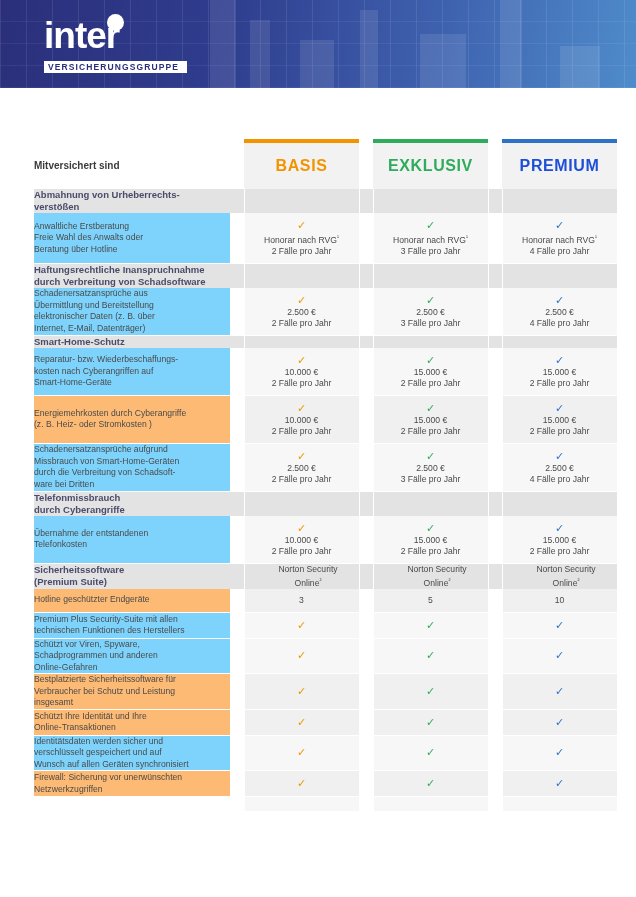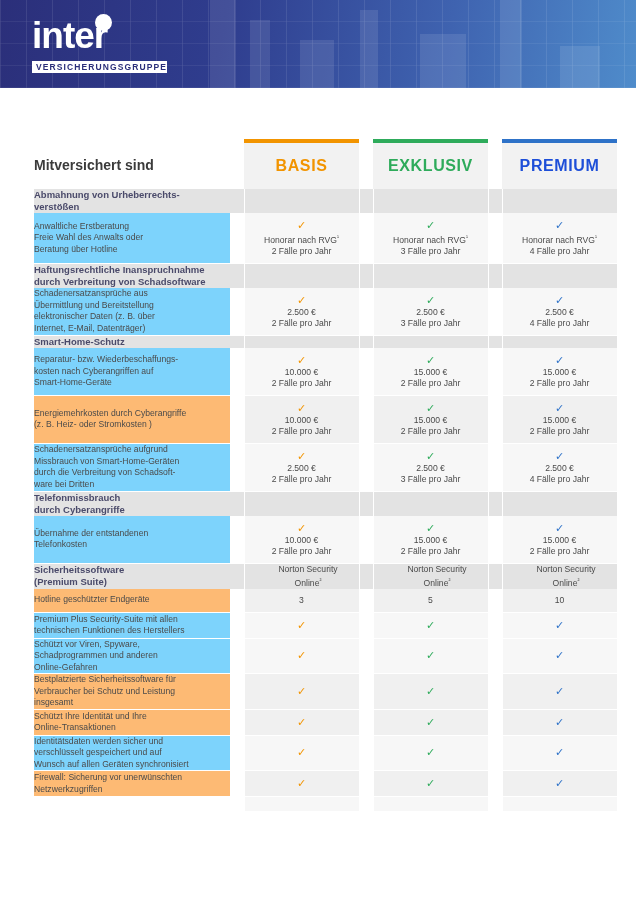--- a/index.html
+++ b/index.html
@@ -38,21 +38,21 @@
     position: absolute;
     inset: 0;
   }
   .header-shapes span {
     position: absolute;
     display: block;
     background: rgba(255,255,255,0.10);
   }
   .logo {
     position: absolute;
-    left: 32px;
+    left: 44px;
     top: 16px;
     width: 150px;
     height: 56px;
   }
   .logo-word {
     font-family: "Liberation Sans", sans-serif;
     font-weight: bold;
     font-size: 37px;
     letter-spacing: -1px;
     color: #ffffff;
@@ -67,21 +67,21 @@
     border-radius: 50%;
     background: #ffffff;
   }
   .logo-sub {
     margin-top: 1px;
     background: #ffffff;
     color: #2b2f7a;
     font-size: 8.5px;
     font-weight: bold;
     letter-spacing: 1.1px;
-    padding: 1px 0 1px 4px;
+    padding: 1px 8px 1px 4px;
     display: inline-block;
   }
   
   .content {
     position: relative;
     padding: 0 34px;
   }
   table.tariff {
     width: 568px;
     border-collapse: collapse;
@@ -105,21 +105,21 @@
     height: 46px;
     background: #f2f2f2;
     border-top: 4px solid #cccccc;
   }
   .plan-basis   { color: #f29400; border-top-color: #f29400; }
   .plan-exklusiv{ color: #2eab5b; border-top-color: #2eab5b; }
   .plan-premium { color: #1d4ed8; border-top-color: #2e72c8; }
 
   .head-label {
     font-weight: bold;
-    font-size: 14px;
+    font-size: 10px;
     color: #3b3b3b;
     padding-left: 8px;
     height: 46px;
   }
 
   
   .section td {
     background: #e3e3e3;
     font-weight: bold;
     font-size: 9.5px;

